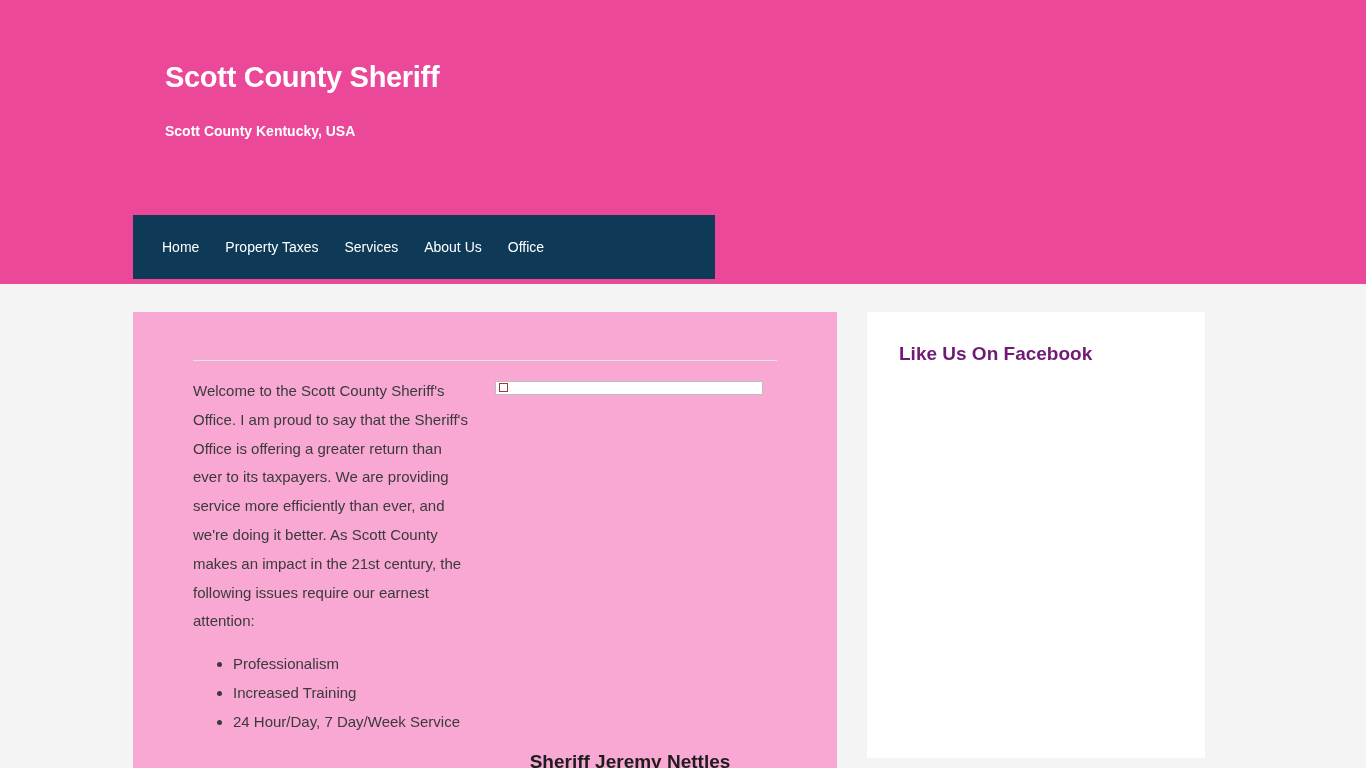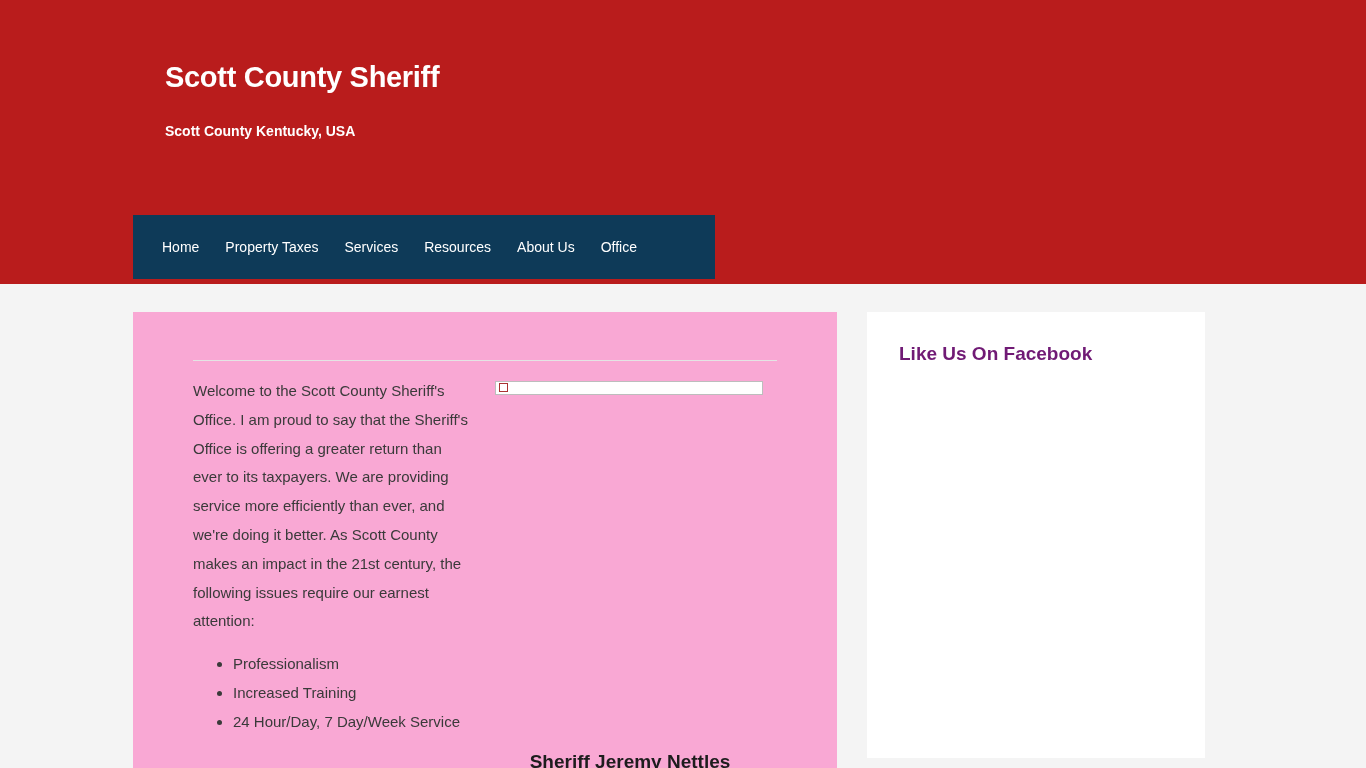--- a/index.html
+++ b/index.html
@@ -10,21 +10,21 @@
     width: 1366px;
     height: 768px;
     overflow: hidden;
     background: #f4f4f4;
     font-family: "Liberation Sans", sans-serif;
     color: #333333;
   }
 
   
   .site-header {
-    background: #b91c1c;
+    background: #ec4899;
     height: 284px;
     position: relative;
   }
   .header-inner {
     width: 1100px;
     margin: 0 auto;
     position: relative;
     height: 100%;
   }
   .site-title {
@@ -193,23 +193,20 @@
         <li>
             <a class="nav-link" href="#">Home</a>
           </li>
         <li>
             <a class="nav-link" href="#">Property Taxes</a>
           </li>
         <li>
             <a class="nav-link" href="#">Services</a>
           </li>
         <li>
-            <a class="nav-link" href="#">Resources</a>
-          </li>
-        <li>
             <a class="nav-link" href="#">About Us</a>
           </li>
         <li>
             <a class="nav-link" href="#">Office</a>
           </li>
       </ul>
     </nav>
   </div>
 </header>
 

